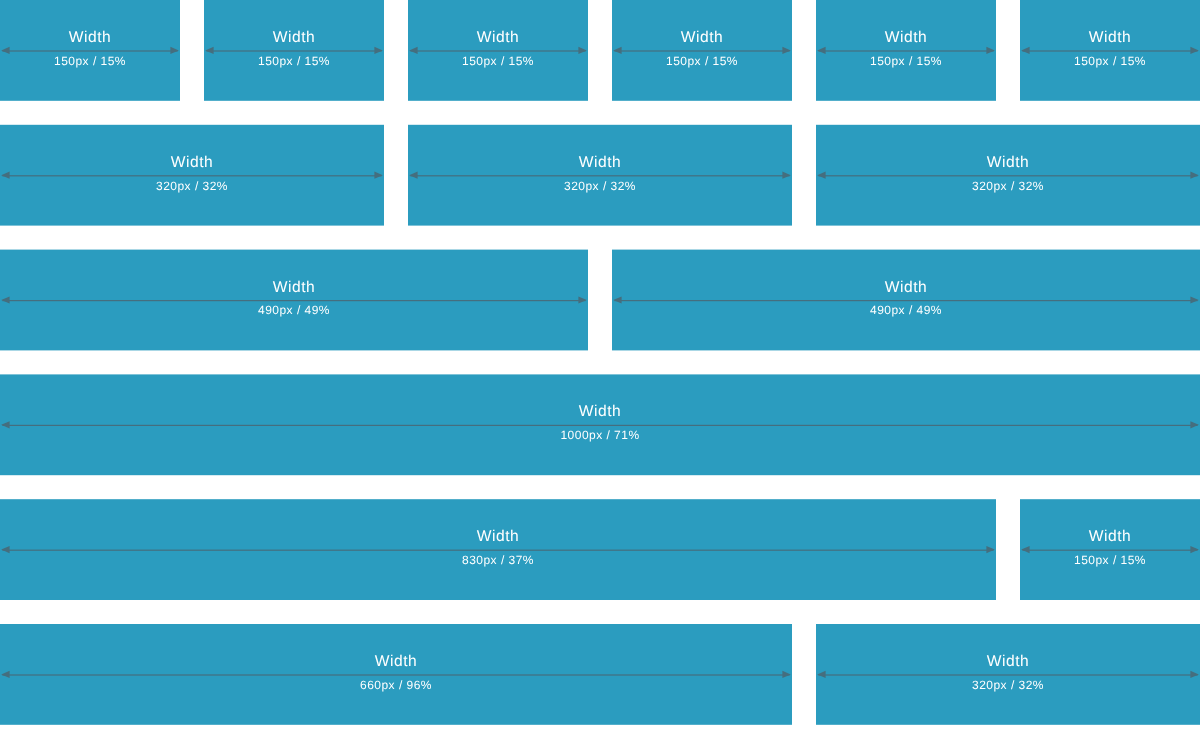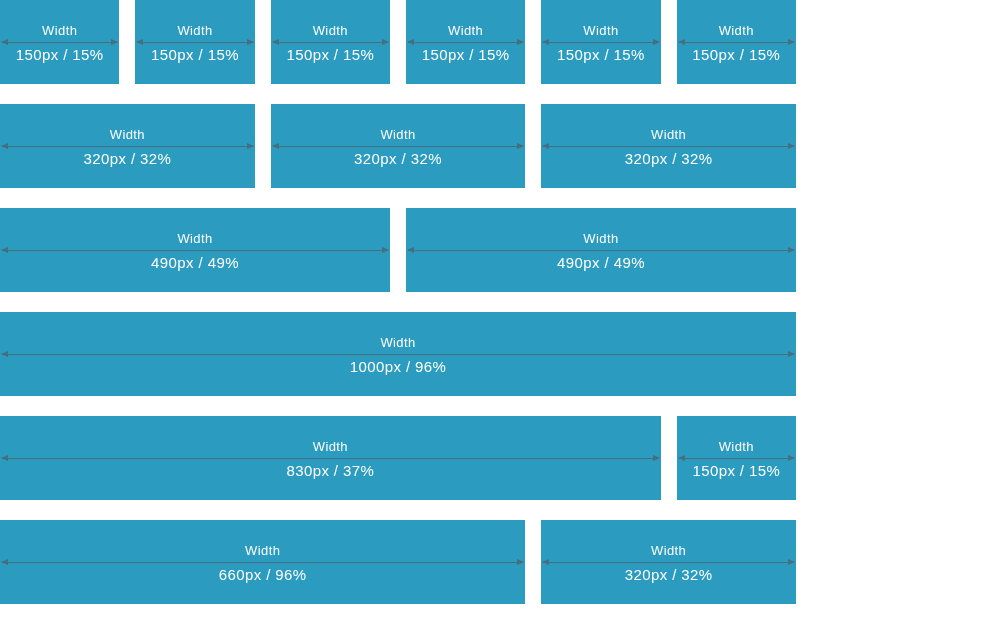--- a/index.html
+++ b/index.html
@@ -13,21 +13,21 @@
   body{
     width:1000px;height:624px;
     background:var(--page_bg);
     font-family:"Liberation Sans",sans-serif;
     overflow:hidden;
   }
   .row{
     display:flex;
     justify-content:space-between;
     margin-bottom:20px;
-    width:796px;
+    width:1000px;
   }
   .box{
     position:relative;
     height:84px;
     background:var(--box_bg);
   }
   .w15{width:15%}
   .w32{width:32%}
   .w49{width:49%}
   .w66{width:66%}
@@ -40,21 +40,21 @@
     color:var(--text);
     font-size:13px;
     letter-spacing:.4px;
     line-height:1;
   }
   .size{
     position:absolute;left:0;right:0;top:50%;
     margin-top:5px;
     text-align:center;
     color:var(--text);
-    font-size:15px;
+    font-size:10px;
     letter-spacing:.4px;
     line-height:1;
   }
   .arrow{
     position:absolute;
     top:50%;left:2px;right:2px;
     height:1px;
     background:var(--arrow_line);
   }
   .ah{
@@ -167,21 +167,21 @@
   </div>
 </div>
 
 <div class="row">
   <div class="box w100">
     <span class="lbl">Width</span>
     <span class="arrow">
         <i class="ah ah-l"></i>
         <i class="ah ah-r"></i>
       </span>
-    <span class="size">1000px / 96%</span>
+    <span class="size">1000px / 71%</span>
   </div>
 </div>
 
 <div class="row">
   <div class="box w83">
     <span class="lbl">Width</span>
     <span class="arrow">
         <i class="ah ah-l"></i>
         <i class="ah ah-r"></i>
       </span>

